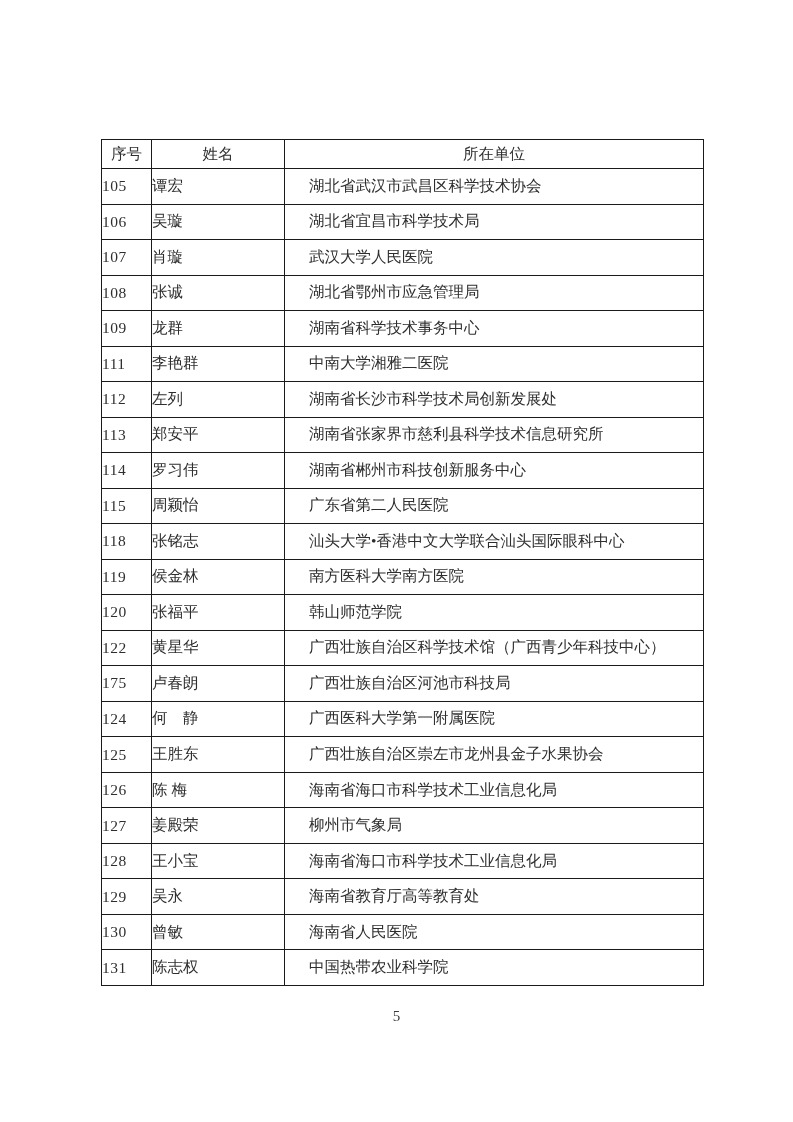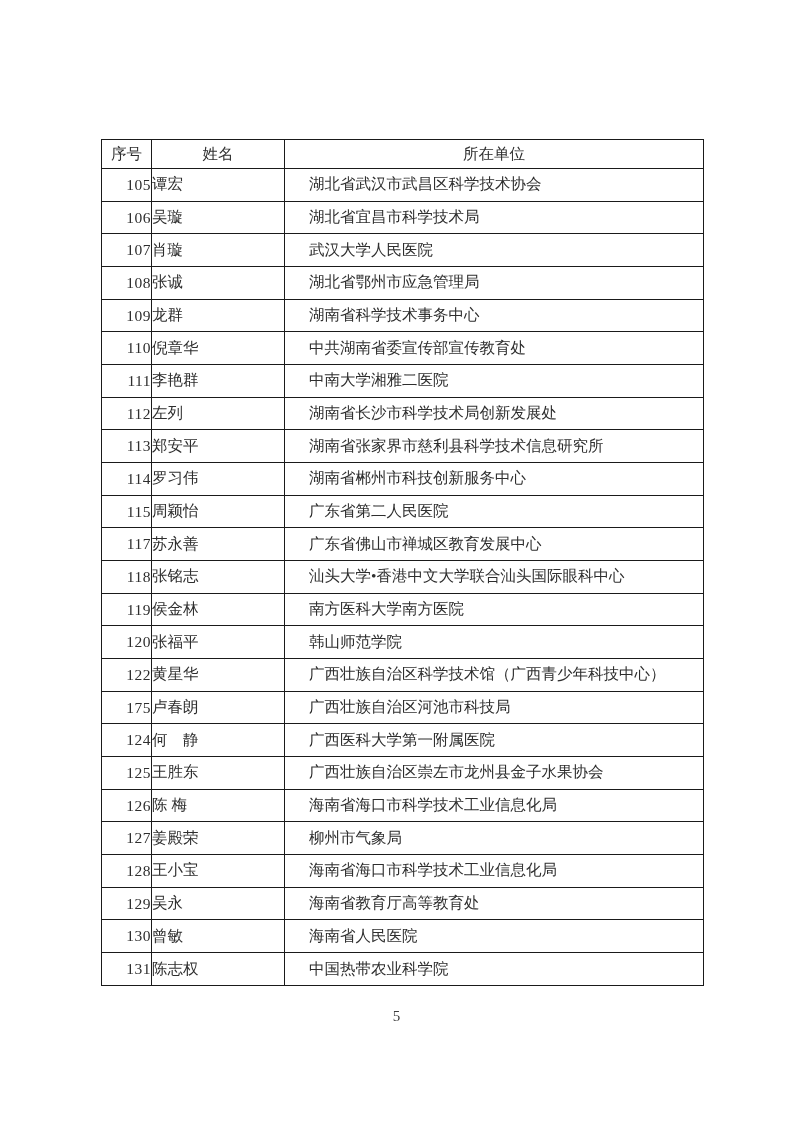--- a/index.html
+++ b/index.html
@@ -33,21 +33,21 @@
     font-weight: normal;
     vertical-align: middle;
     white-space: nowrap;
     overflow: hidden;
   }
   table.roster thead tr { height: 29px; margin-top: 28px; }
   col.col-no   { width: 50px; }
   col.col-name { width: 133px; }
   col.col-unit { width: 419px; }
   th { text-align: center; }
-  td.c0 { text-align: right; font-size: 15px; letter-spacing: 0.5px; }
+  td.c0 { text-align: left; font-size: 15px; letter-spacing: 0.5px; }
   td.c1 { }
   td.c2 { text-align: left; padding-left: 24px; }
   .page-number {
     position: absolute;
     left: 0;
     top: 1008px;
     width: 793px;
     text-align: center;
     font-size: 15px;
     color: #3c3c3c;
@@ -91,25 +91,20 @@
           <td class="c0">108</td>
           <td class="c1">张诚</td>
           <td class="c2">湖北省鄂州市应急管理局</td>
         </tr>
         <tr>
           <td class="c0">109</td>
           <td class="c1">龙群</td>
           <td class="c2">湖南省科学技术事务中心</td>
         </tr>
         <tr>
-          <td class="c0">110</td>
-          <td class="c1">倪章华</td>
-          <td class="c2">中共湖南省委宣传部宣传教育处</td>
-        </tr>
-        <tr>
           <td class="c0">111</td>
           <td class="c1">李艳群</td>
           <td class="c2">中南大学湘雅二医院</td>
         </tr>
         <tr>
           <td class="c0">112</td>
           <td class="c1">左列</td>
           <td class="c2">湖南省长沙市科学技术局创新发展处</td>
         </tr>
         <tr>
@@ -119,25 +114,20 @@
         </tr>
         <tr>
           <td class="c0">114</td>
           <td class="c1">罗习伟</td>
           <td class="c2">湖南省郴州市科技创新服务中心</td>
         </tr>
         <tr>
           <td class="c0">115</td>
           <td class="c1">周颖怡</td>
           <td class="c2">广东省第二人民医院</td>
-        </tr>
-        <tr>
-          <td class="c0">117</td>
-          <td class="c1">苏永善</td>
-          <td class="c2">广东省佛山市禅城区教育发展中心</td>
         </tr>
         <tr>
           <td class="c0">118</td>
           <td class="c1">张铭志</td>
           <td class="c2">汕头大学•香港中文大学联合汕头国际眼科中心</td>
         </tr>
         <tr>
           <td class="c0">119</td>
           <td class="c1">侯金林</td>
           <td class="c2">南方医科大学南方医院</td>

